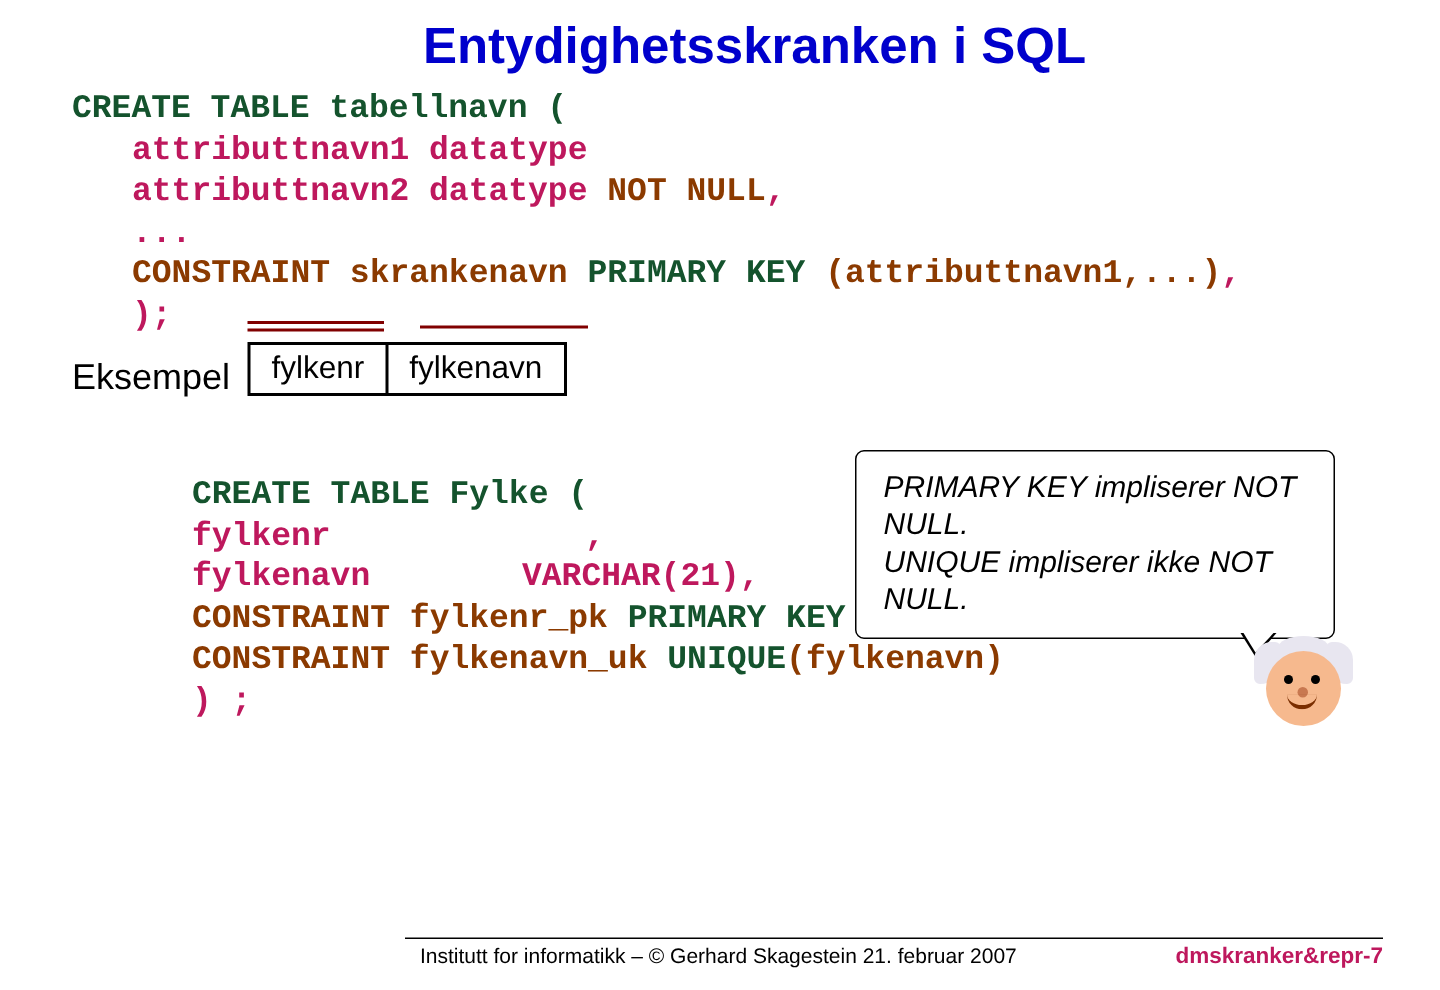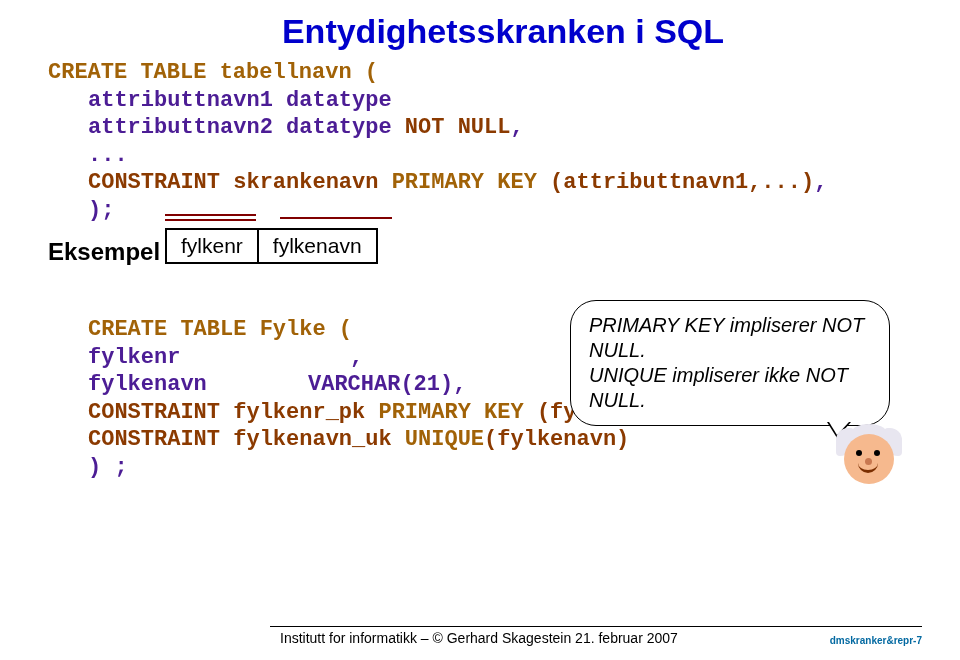--- a/index.html
+++ b/index.html
@@ -20,31 +20,31 @@
       padding-bottom: 8px;
       padding-left: 46px;
     }
     .code-block {
       font-family: "Courier New", Courier, monospace;
       font-size: 22px;
       font-weight: bold;
       padding-left: 48px;
       line-height: 1.25;
     }
-    .kw { color: #a16207; }
-    .blk { color: #4c1d95; }
+    .kw { color: #14532d; }
+    .blk { color: #be185d; }
     .brn { color: #8b3a00; }
 
     .example-label {
       font-family: Arial, Helvetica, sans-serif;
       font-size: 24px;
       color: #000;
       padding-left: 48px;
       padding-top: 14px;
-      font-weight: bold;
+      font-weight: normal;
     }
 
     .content-row { position: relative; }
 
     .table-box {
       position: absolute;
       left: 165px;
       top: 4px;
       border: 2px solid #000;
     }
@@ -76,21 +76,21 @@
     .dl1 { position:absolute; top:0; left:0; right:0; border-top:2px solid #800000;}
     .dl2 { position:absolute; top:5px; left:0; right:0; border-top:2px solid #800000;}
 
     .speech {
       position: absolute;
       right: 70px;
       top: 300px;
       width: 320px;
       background: #fff;
       border: 1.5px solid #000;
-      border-radius: 26px;
+      border-radius: 6px;
       padding: 12px 18px;
       font-family: Arial, Helvetica, sans-serif;
       font-size: 20px;
       font-style: italic;
       line-height: 1.25;
     }
     .speech .tail {
       position: absolute;
       bottom: -13px;
       right: 38px;
@@ -124,43 +124,44 @@
     .face .eye { width:6px;height:6px;background:#000;border-radius:50%;position:absolute;top:22px;}
     .face .eye.l{left:20px;} .face .eye.r{left:38px;}
     .face .nose{width:7px;height:7px;background:#c87850;border-radius:50%;position:absolute;top:30px;left:29px;}
     .face .mouth{width:20px;height:10px;border-bottom:3px solid #7a2e00;border-radius:0 0 12px 12px;position:absolute;top:35px;left:22px;}
     .face .hairL{width:18px;height:28px;background:#e8e6f0;border-radius:12px 4px 14px 4px;position:absolute;top:0;left:0;}
     .face .hairR{width:18px;height:28px;background:#e8e6f0;border-radius:4px 12px 4px 14px;position:absolute;top:0;right:0;}
     .face .hairT{width:34px;height:16px;background:#e8e6f0;border-radius:50% 50% 0 0;position:absolute;top:-4px;left:16px;}
 
     .lower-code {
       padding-top: 50px;
+      margin-left: 40px;
     }
 
     .footer {
       position: absolute;
       left: 0; right: 0; bottom: 14px;
       display: flex;
       justify-content: space-between;
-      align-items: flex-end;
+      align-items: flex-start;
       padding: 0 38px 0 280px;
     }
     .footer .line {
       position: absolute;
       left: 270px; right: 38px; top: -4px;
       border-top: 1.5px solid #000;
     }
     .footer-left {
       font-size: 14px;
       color: #000;
     }
     .footer-right {
-      font-size: 10px;
+      font-size: 15px;
       font-weight: bold;
-      color: #0369a1;
+      color: #be185d;
     }
   </style>
 </head>
 <body>
 
 <div class="title">Entydighetsskranken i SQL</div>
 
 <div class="code-block">
   <div><span class="kw">CREATE TABLE tabellnavn (</span></div>
   <div style="padding-left:40px;"><span class="blk">attributtnavn1 datatype</span></div>

